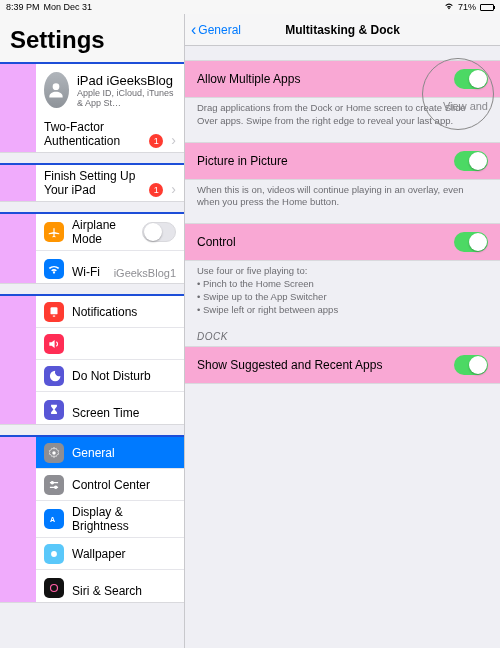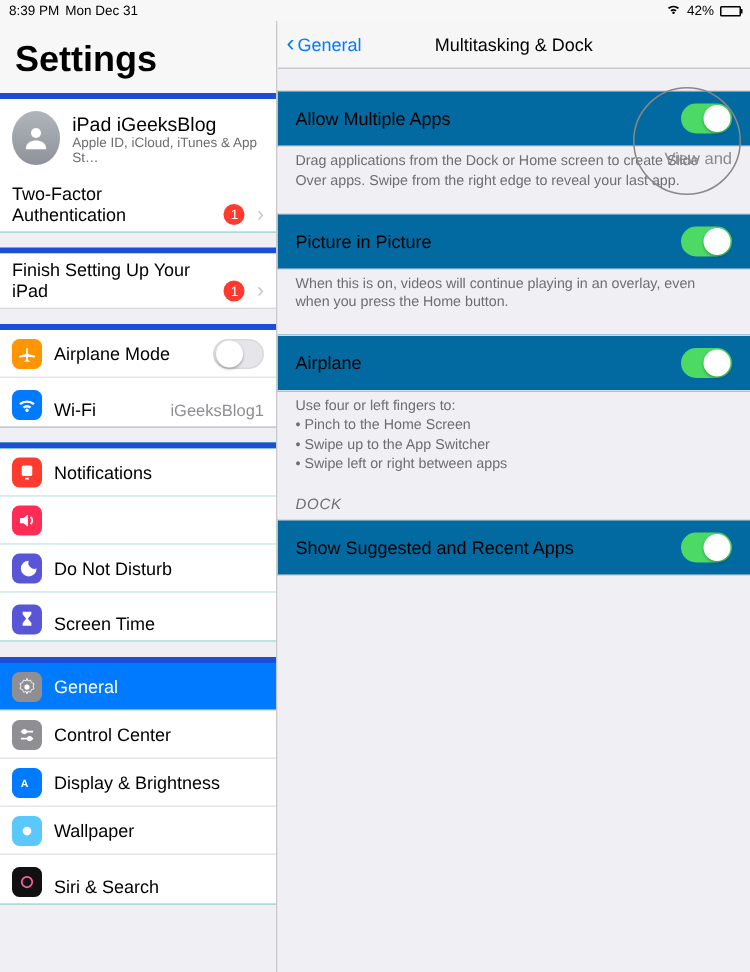--- a/index.html
+++ b/index.html
@@ -50,21 +50,21 @@
     flex-direction: column;
   }
 
   .sb-title {
     font-size: 24px;
     font-weight: 700;
     padding: 12px 10px 8px 10px;
     background: #f7f7f7;
   }
 
-  .group { background: #14b8a6; border-top: 4px solid #1d4ed8; border-bottom: 1px solid #d9d9dd; margin-top: 10px; }
+  .group { background: #f0abfc; border-top: 2px solid #1d4ed8; border-bottom: 1px solid #d9d9dd; margin-top: 10px; padding-left: 36px; }
   .group.no-mt { margin-top: 0; }
   .row {
     display: flex;
     align-items: center;
     min-height: 32px;
     padding: 4px 8px 4px 8px;
     border-bottom: 1px solid #e5e5ea;
     gap: 8px;
     background: #fff;
   }
@@ -103,25 +103,25 @@
   .switch.off .knob { left: 1px; top: 0; }
 
   
   .dnav {
     height: 32px; background: #f7f7f7cc;
     border-bottom: 1px solid #c8c8cc;
     display: flex; align-items: center; position: relative;
     font-size: 12px;
   }
   .dnav .back { color: #007aff; display: flex; align-items: center; gap: 2px; padding-left: 6px; font-size: 12px; }
-  .dnav .title { position: absolute; left: 0; right: 0; text-align: center; font-weight: 400; pointer-events: none; }
+  .dnav .title { position: absolute; left: 0; right: 0; text-align: center; font-weight: 700; pointer-events: none; }
 
   .dcontent { padding: 0 0; overflow: hidden; }
   .drow {
-    background: #0369a1;
+    background: #f9a8d4;
     display: flex; align-items: center;
     padding: 8px 12px;
     border-top: 1px solid #d9d9dd;
     border-bottom: 1px solid #d9d9dd;
     margin-top: 14px;
     font-size: 12px;
   }
   .drow .dl { flex: 1; }
   .footer {
     color: #6d6d72; font-size: 9.5px; line-height: 1.35;
@@ -159,21 +159,21 @@
   <div class="status-left">
     <span>8:39 PM</span>
     <span>Mon Dec 31</span>
   </div>
   <div class="status-right">
     <span>
       <svg viewBox="0 0 24 24" width="10" height="10" fill="currentColor">
           <path d="M12 20a2 2 0 100-4 2 2 0 000 4zm-5-6a8 8 0 0110 0l-2 2a5 5 0 00-6 0zm-4-4a14 14 0 0118 0l-2 2a11 11 0 00-14 0z"></path>
         </svg>
     </span>
-    <span>42%</span>
+    <span>71%</span>
     <span class="batt"><span class="fill"></span></span>
   </div>
 </div>
 
 <div class="cols">
 
   <div class="sidebar">
     <div class="sb-title">Settings</div>
 
     <div class="group no-mt">
@@ -331,27 +331,27 @@
 
       <div class="drow">
         <span class="dl">Picture in Picture</span>
         <span class="switch on">
             <span class="knob"></span>
           </span>
       </div>
       <div class="footer">When this is on, videos will continue playing in an overlay, even when you press the Home button.</div>
 
       <div class="drow">
-        <span class="dl">Airplane</span>
+        <span class="dl">Control</span>
         <span class="switch on">
             <span class="knob"></span>
           </span>
       </div>
       <div class="footer">
-        <div>Use four or left fingers to:</div>
+        <div>Use four or five playing to:</div>
         <ul>
           <li>• Pinch to the Home Screen</li>
           <li>• Swipe up to the App Switcher</li>
           <li>• Swipe left or right between apps</li>
         </ul>
       </div>
 
       <div class="dsection">DOCK</div>
       <div class="drow" style="margin-top:4px">
         <span class="dl">Show Suggested and Recent Apps</span>

